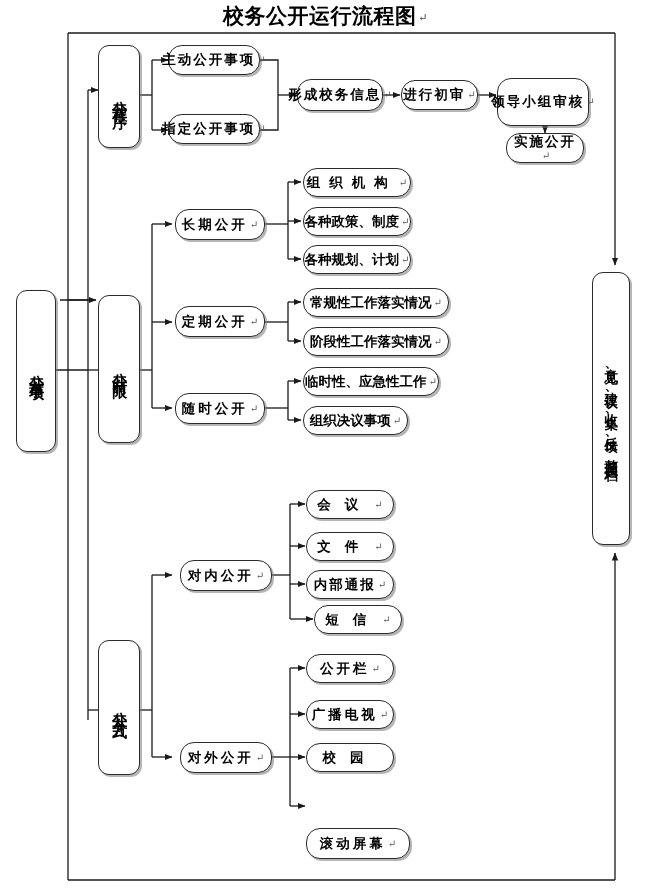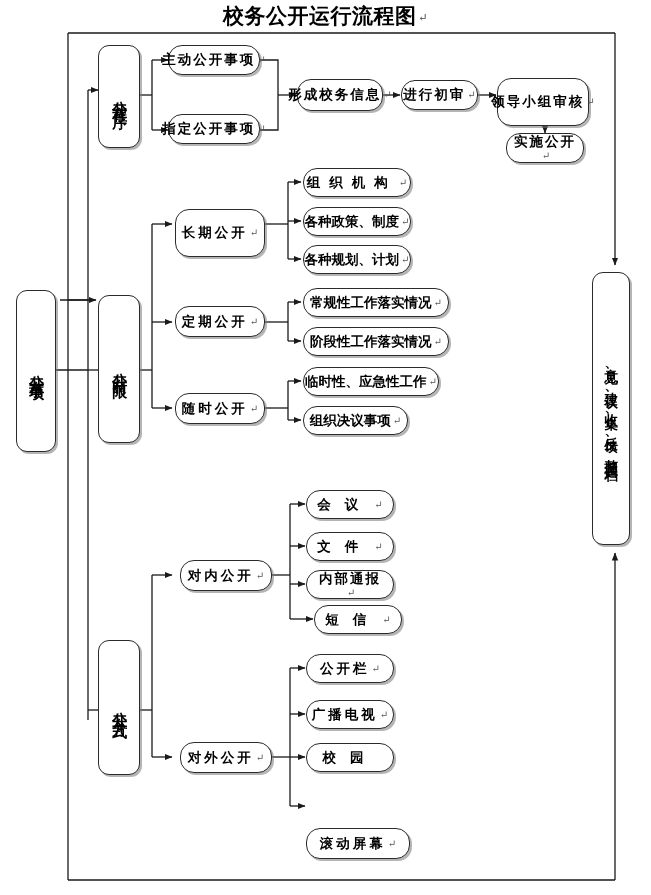--- a/index.html
+++ b/index.html
@@ -211,21 +211,21 @@
   <div class="node" style="left:497px; top:78px; width:92px; height:48px;">
     <span class="sp2">领导小组审核</span>
       <span class="pilcrow">↵</span>
   </div>
 
   <div class="node" style="left:506px; top:133px; width:78px; height:30px;flex-direction:column;">
     <span class="sp2">实施公开</span>
       <span class="pilcrow">↵</span>
   </div>
 
-  <div class="node" style="left:175px; top:209px; width:90px; height:48px;">
+  <div class="node" style="left:175px; top:209px; width:90px; height:31px;">
     <span class="sp1">长期公开</span>
       <span class="pilcrow">↵</span>
   </div>
 
   <div class="node" style="left:175px; top:306px; width:90px; height:31px;">
     <span class="sp1">定期公开</span>
       <span class="pilcrow">↵</span>
   </div>
 
   <div class="node" style="left:175px; top:393px; width:90px; height:31px;">
@@ -281,21 +281,21 @@
   <div class="node" style="left:306px; top:490px; width:88px; height:29px;">
     <span class="sp4">会议</span>
       <span class="pilcrow">↵</span>
   </div>
 
   <div class="node" style="left:306px; top:532px; width:88px; height:29px;">
     <span class="sp4">文件</span>
       <span class="pilcrow">↵</span>
   </div>
 
-  <div class="node" style="left:306px; top:570px; width:88px; height:29px;flex-direction:column;">
+  <div class="node" style="left:306px; top:570px; width:88px; height:29px;">
     <span class="sp2">内部通报</span>
       <span class="pilcrow">↵</span>
   </div>
 
   <div class="node" style="left:314px; top:605px; width:88px; height:29px;">
     <span class="sp4">短信</span>
       <span class="pilcrow">↵</span>
   </div>
 
   <div class="node" style="left:306px; top:654px; width:88px; height:29px;">

